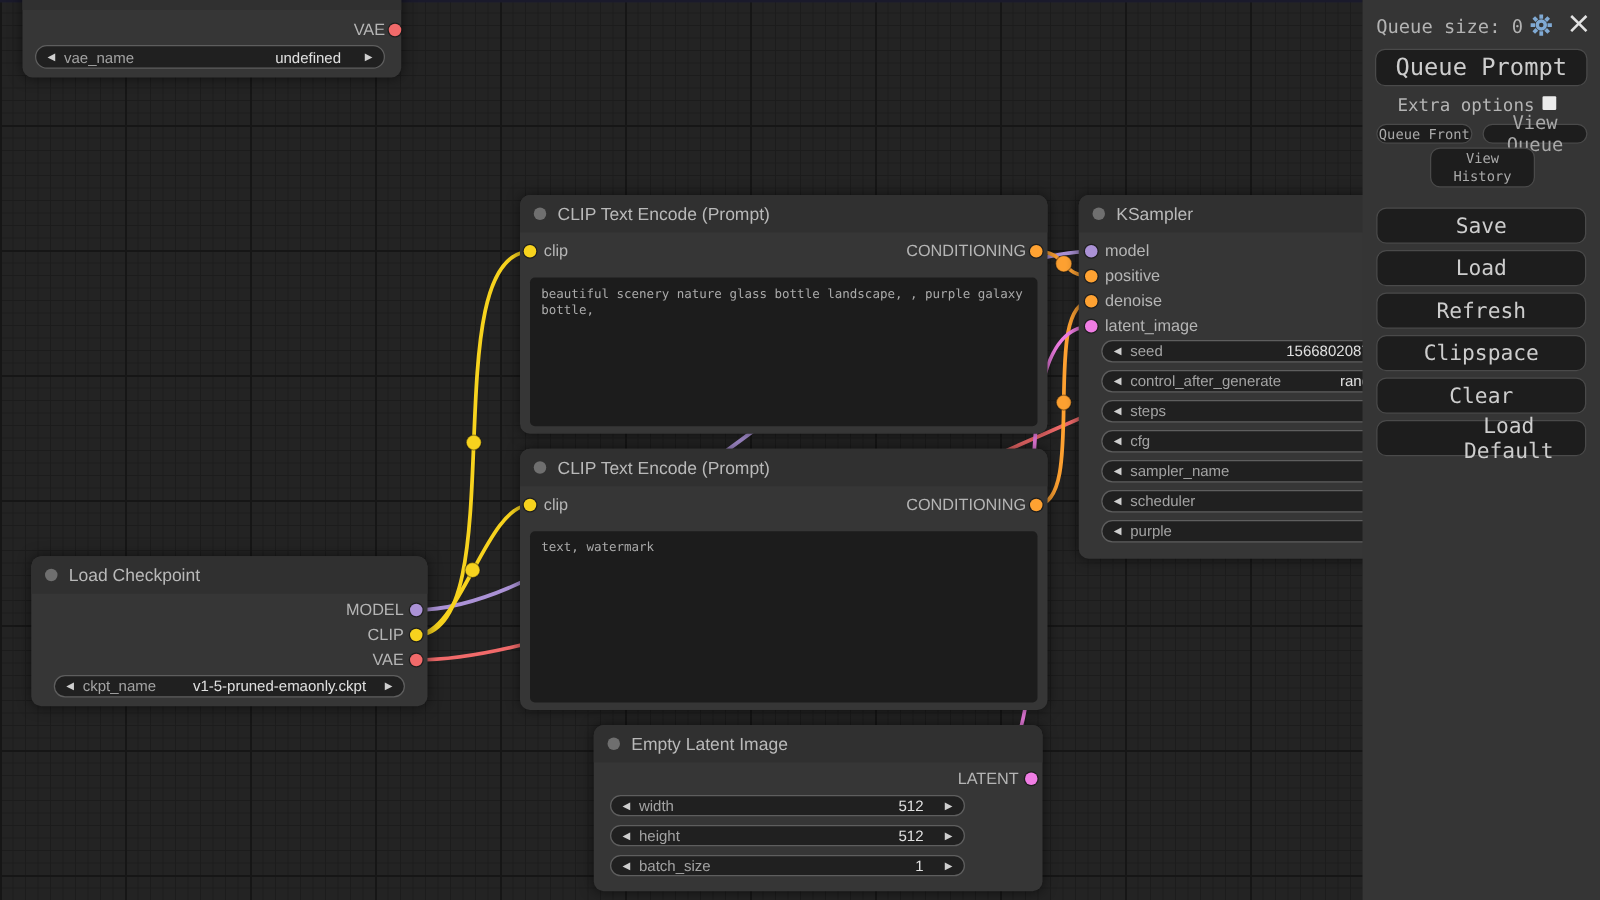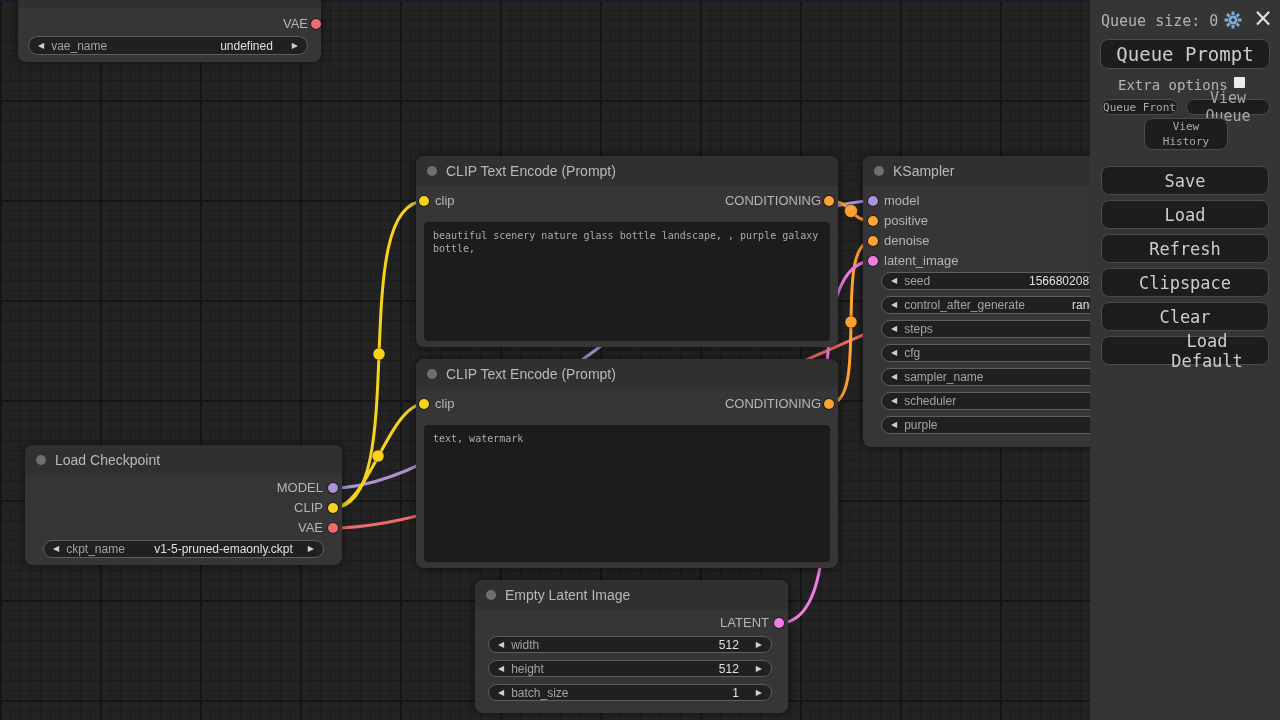--- a/index.html
+++ b/index.html
@@ -169,21 +169,21 @@
     <div class="widget" style="left:18px;top:236px;width:267px;height:18px;">
       <span class="arr">◀</span>
       <span class="wlabel">scheduler</span>
     </div>
     <div class="widget" style="left:18px;top:260px;width:267px;height:18px;">
       <span class="arr">◀</span>
       <span class="wlabel">purple</span>
     </div>
   </div>
 
-  <div class="node" style="left:475px;top:580px;width:313px;height:133px;">
+  <div class="node" style="left:475px;top:580px;width:359px;height:133px;">
     <div class="ntitle">
       <span class="tdot"></span>
       <span>Empty Latent Image</span>
     </div>
     <div class="slotlbl out" style="right:19px;top:36px;">LATENT</div>
     <div class="sdot" style="right: 4px; top: 38px; background: rgb(240, 125, 228);"></div>
     <div class="widget" style="left:13px;top:56px;width:284px;height:17px;">
       <span class="arr">◀</span>
       <span class="wlabel">width</span>
       <span class="wspace"></span>

